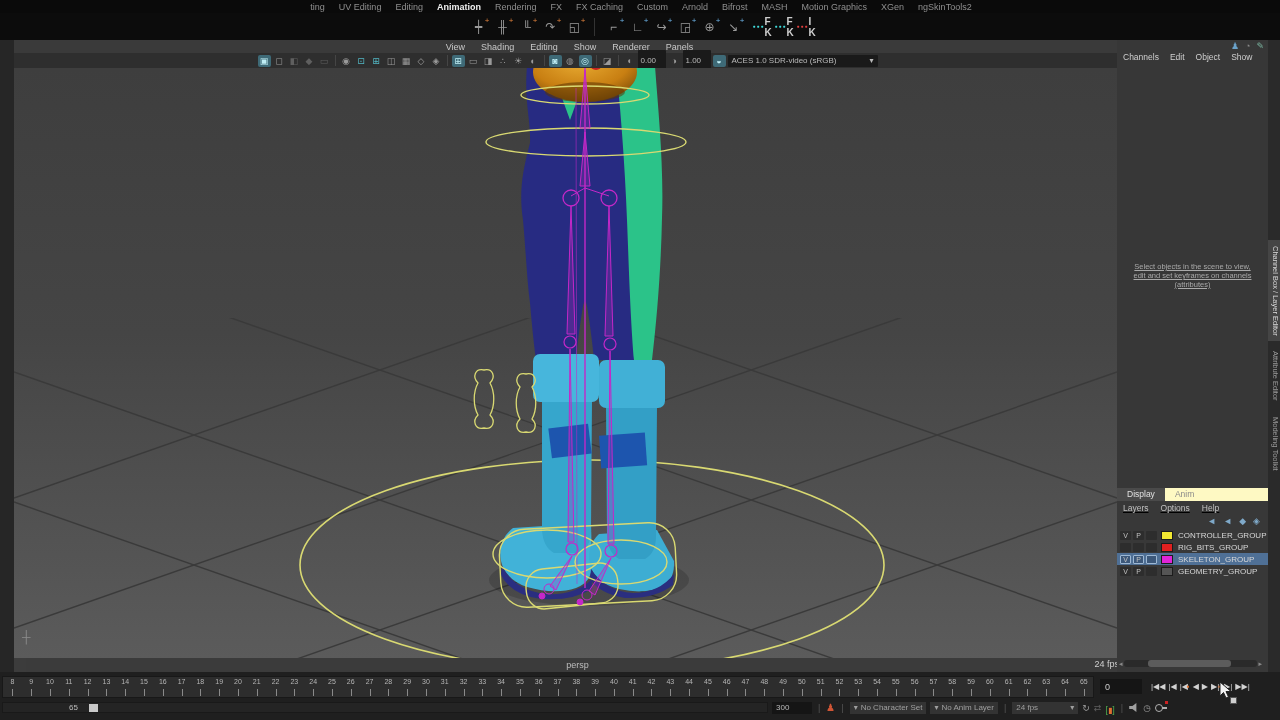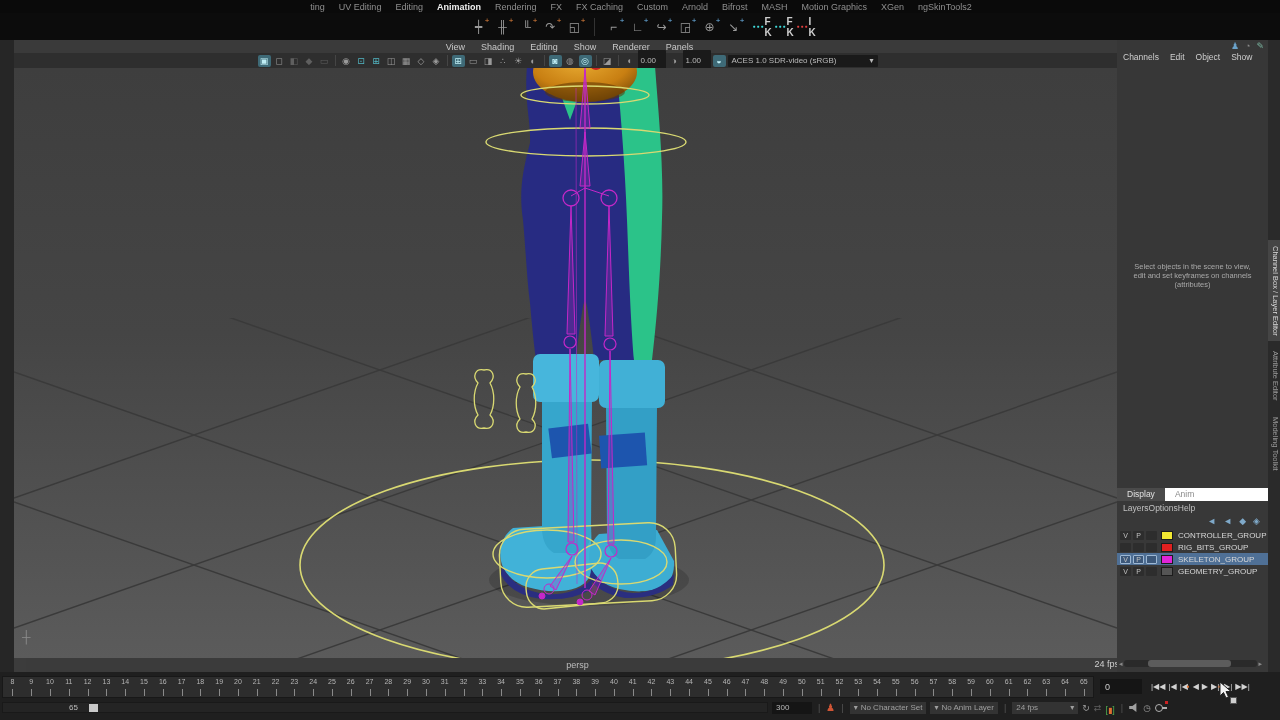--- a/index.html
+++ b/index.html
@@ -51,27 +51,27 @@
   #persp-label { font-size:9px; color:#bdbdbd; }
   #fps-hud { position:absolute; right:10px; top:1px; font-size:9px; color:#cfcfcf; }
 
   
   #right-panel { left:1117px; top:40px; width:151px; height:632px; background:#373737; }
   #cb-icons { position:absolute; top:1px; right:4px; display:flex; gap:6px; }
   .cbi { font-size:9px; }
   #cb-menu { position:absolute; top:12px; left:6px; display:flex; gap:11px; }
   .cb-menu-item { font-size:8.5px; color:#cfcfcf; }
   #cb-help { position:absolute; top:222px; left:5px; width:141px; text-align:center;
-    font-size:7.5px; color:#a9a9a9; line-height:9px; }
+    font-size:7.5px; color:#a9a9a9; line-height:9px;text-decoration:underline; }
   
   #layer-ed { position:absolute; left:0; top:448px; width:151px; height:184px; background:#383838; }
-  #le-tabs { display:flex; height:13px; background:#ffffff; }
+  #le-tabs { display:flex; height:13px; background:#fef9c3; }
   .le-tab { font-size:8.5px; padding:1px 10px; color:#8a8a8a; }
   .le-tab.active { background:#4a4a4a; color:#e0e0e0; }
-  #le-menu { display:flex; height:13px; align-items:center; padding-left:6px; }
+  #le-menu { display:flex; gap:12px; height:13px; align-items:center; padding-left:6px;text-decoration:underline; }
   .le-menu-item { font-size:8.5px; color:#c0c0c0; }
   #le-icons { display:flex; gap:7px; justify-content:flex-end; padding:2px 8px 2px 0; height:15px; }
   .le-icon { font-size:9px; color:#7fa9c9; }
   .layer-row { display:flex; align-items:center; height:12px; gap:2px; padding-left:3px; }
   .layer-row.selected { background:#4f7096; }
   .lr-box { width:11px; height:9px; background:#2d2d2d; color:#c2c2c2; font-size:7px;
     display:flex; align-items:center; justify-content:center; border-radius:1px; }
   .layer-row.selected .lr-box { background:#3c587a; border:1px solid #9db8d4; }
   .lr-swatch { width:12px; height:9px; border:1px solid #1c1c1c; margin-left:2px; }
   .lr-label { font-size:8px; color:#d8d8d8; margin-left:3px; white-space:nowrap; }

